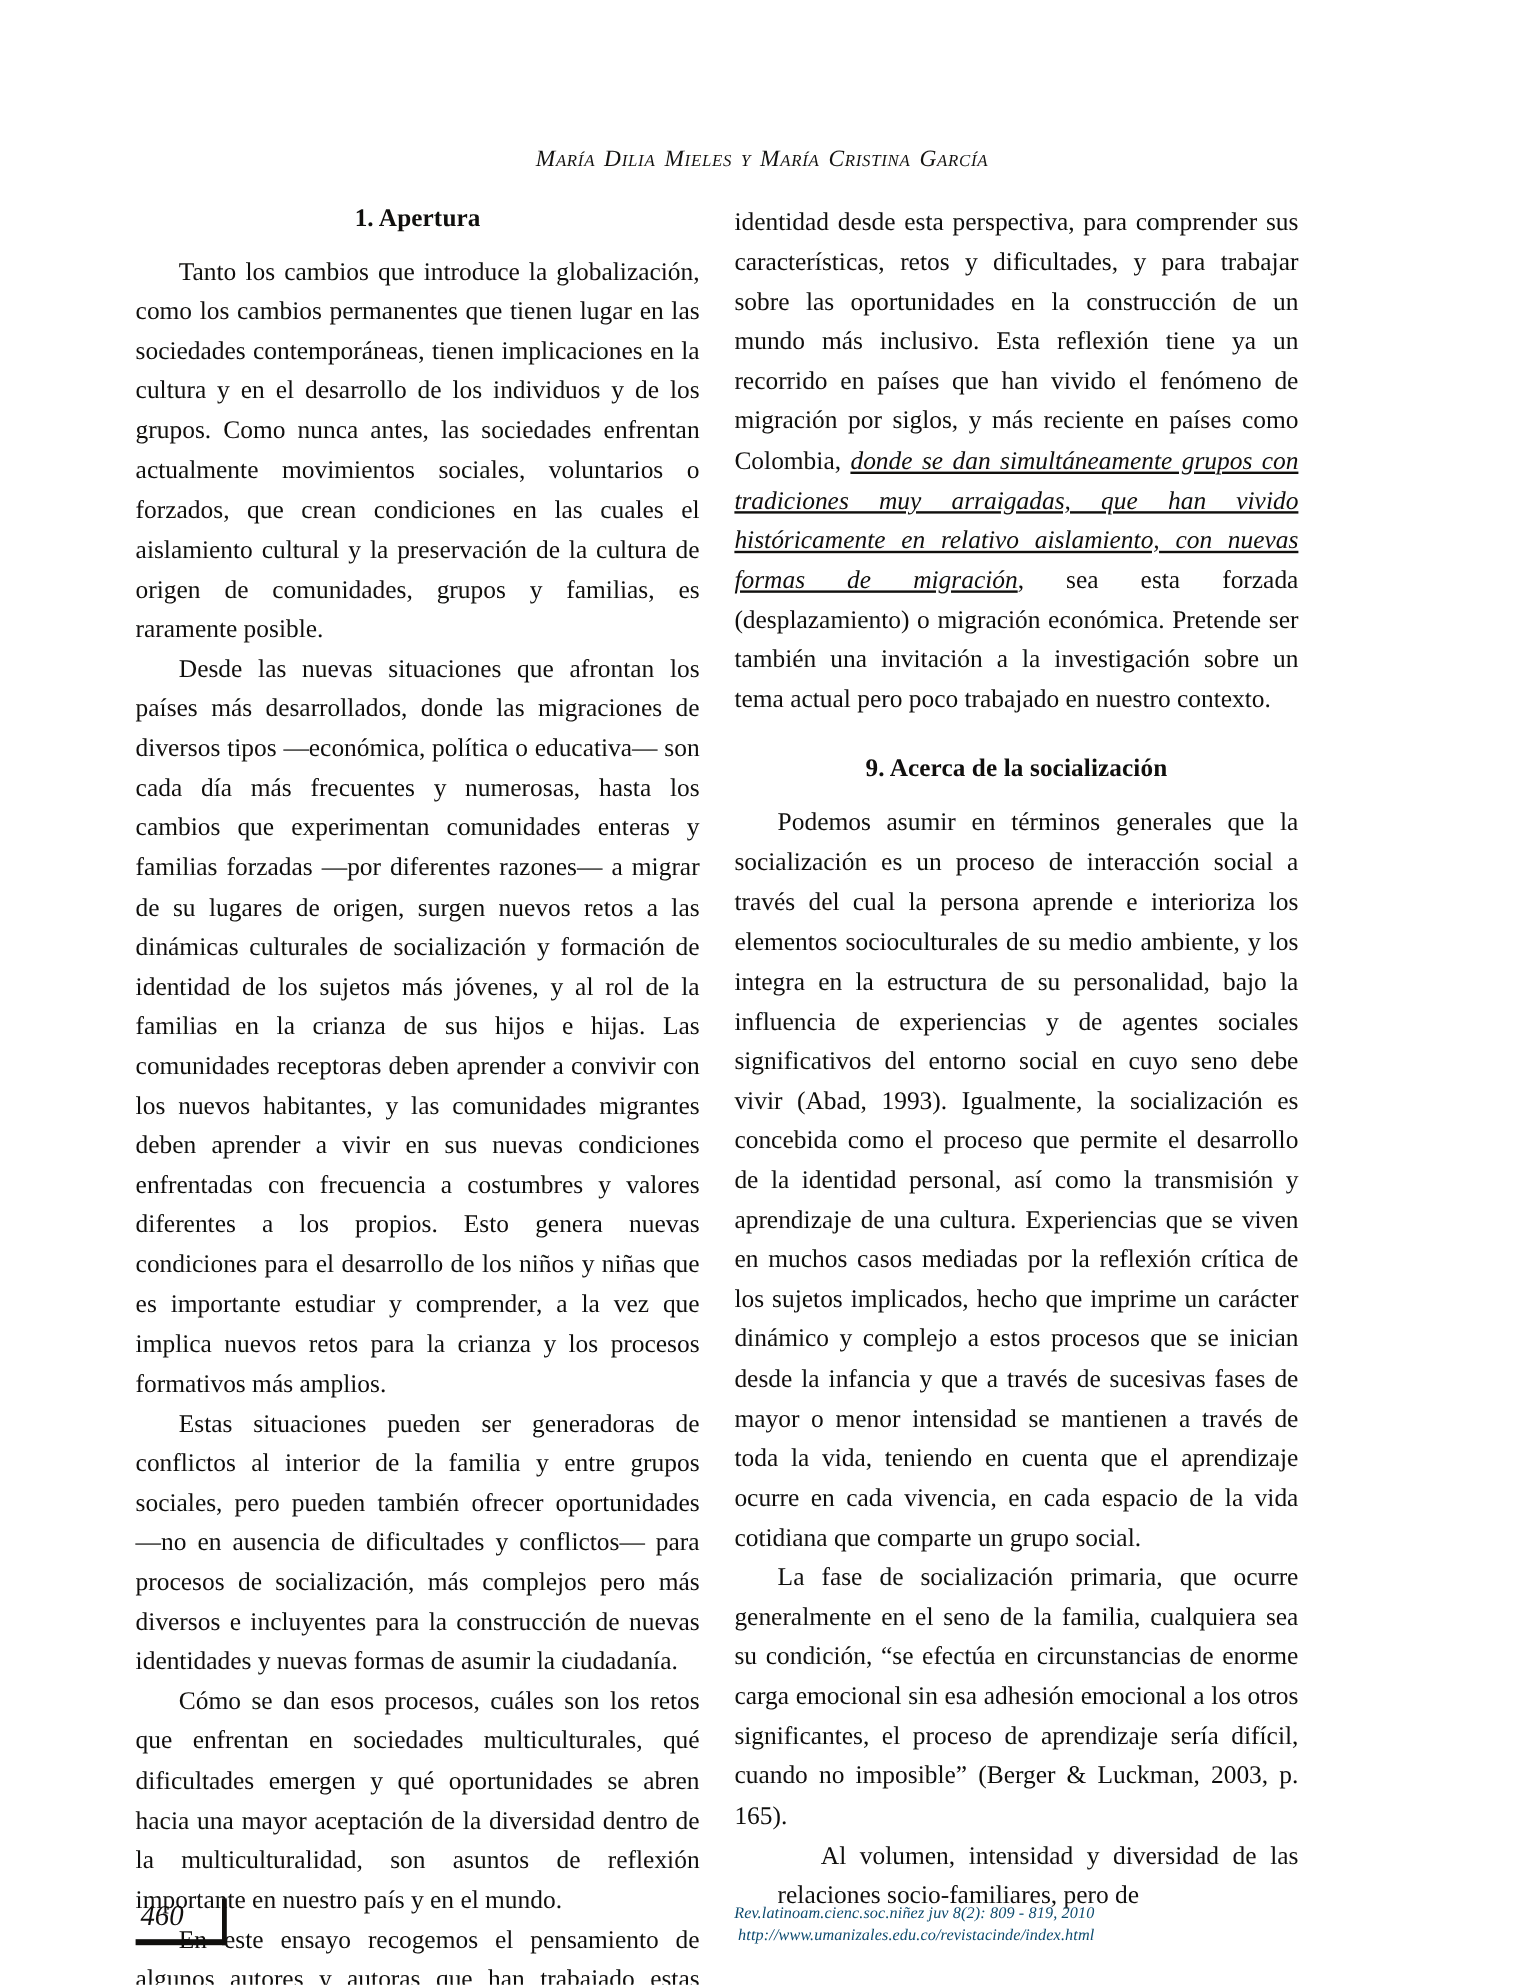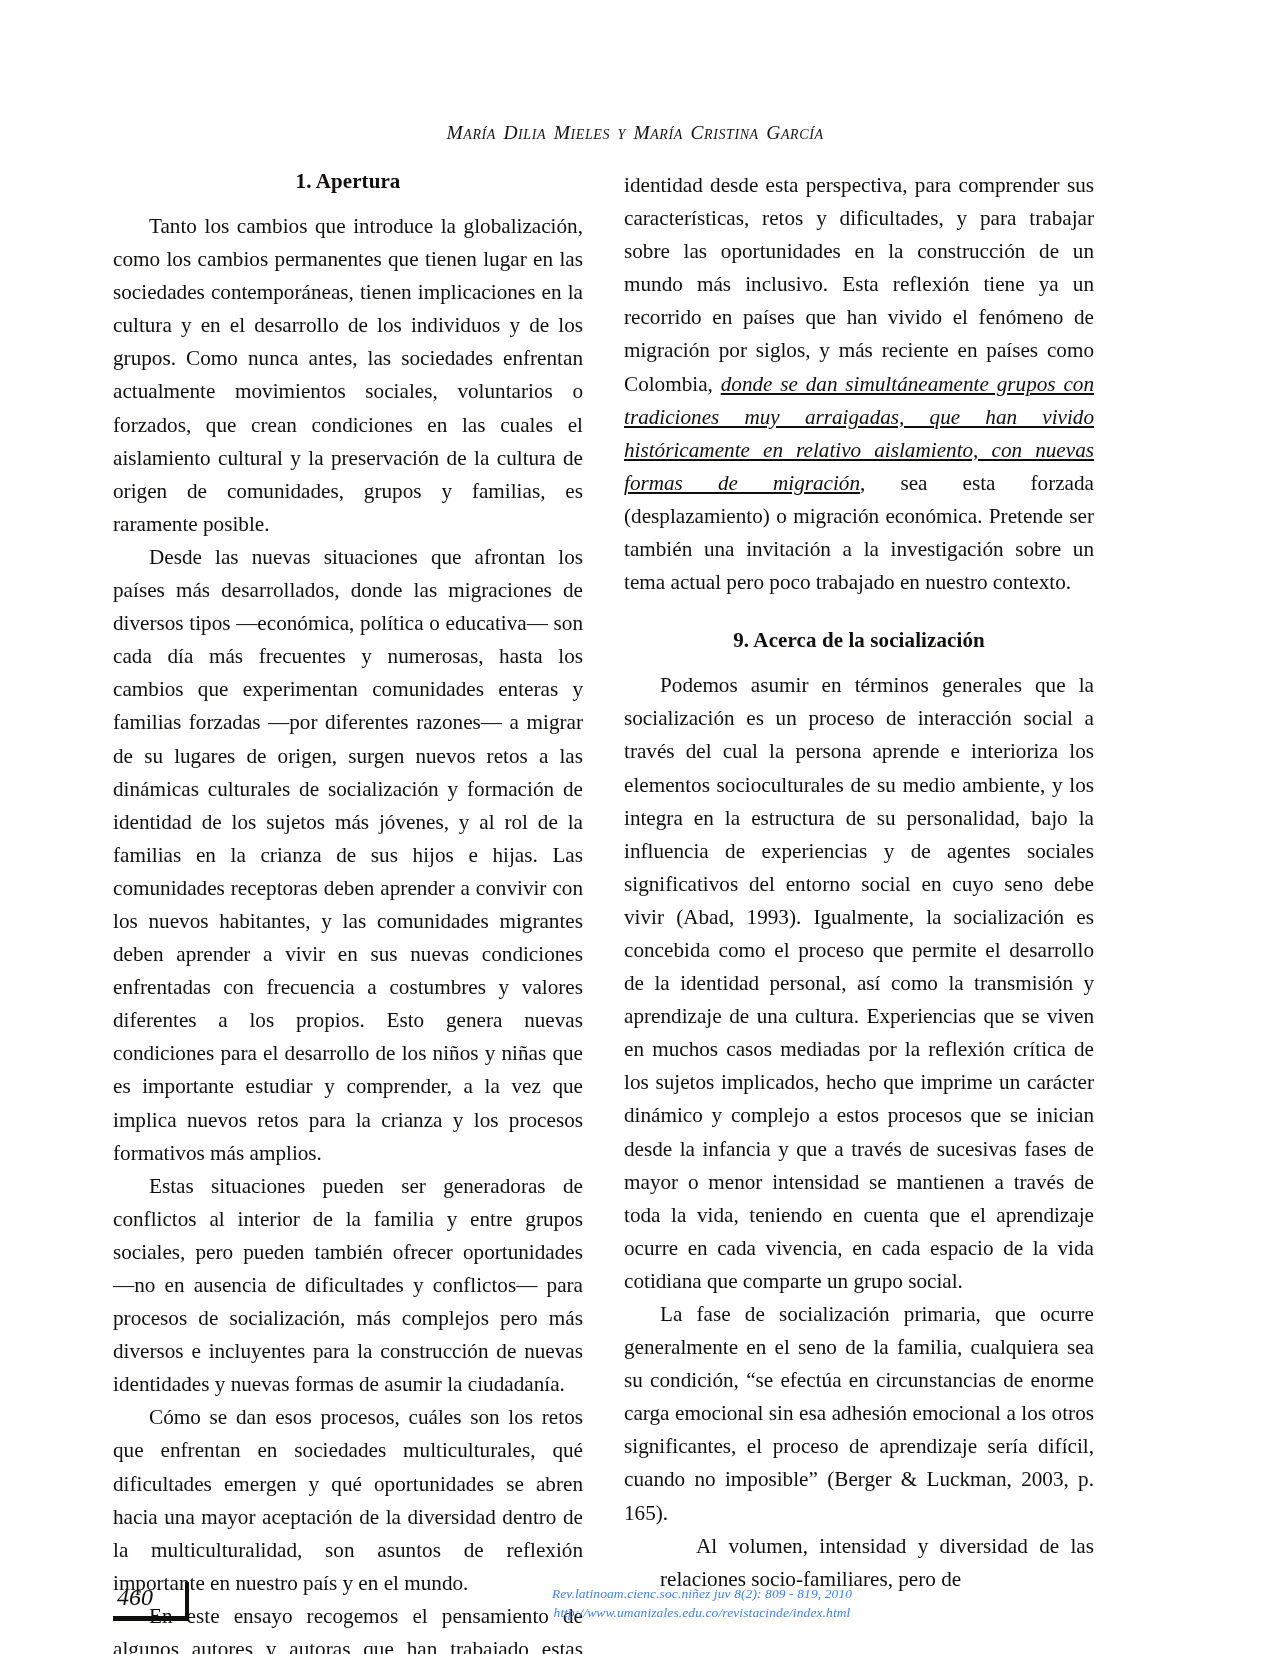--- a/index.html
+++ b/index.html
@@ -39,21 +39,21 @@
   }
 
   
   .columns {
     position: absolute;
     top: 125px;
     left: 113px;
     width: 1046px;
     height: 1300px;
     display: flex;
-    gap: 41px;
+    gap: 29px;
   }
   .col {
     width: 470px;
     flex: 0 0 470px;
   }
 
   h2.section-heading {
     font-size: 21px;
     font-weight: bold;
     text-align: center;
@@ -96,26 +96,26 @@
     font-style: italic;
     font-size: 24px;
     text-align: left;
     line-height: 26px;
   }
   .footer-citation {
     position: absolute;
     right: 110px;
     top: 1540px;
     width: 420px;
-    text-align: center;
+    text-align: right;
     font-style: italic;
     font-size: 13.5px;
     line-height: 19px;
     letter-spacing: 0.1px;
-    color: #3b82f6;
+    color: #0c4a6e;
   }
 </style>
 </head>
 <body>
 
 <div class="page">
 
   <div class="running-head">María Dilia Mieles y María Cristina García</div>
 
   <div class="columns">

